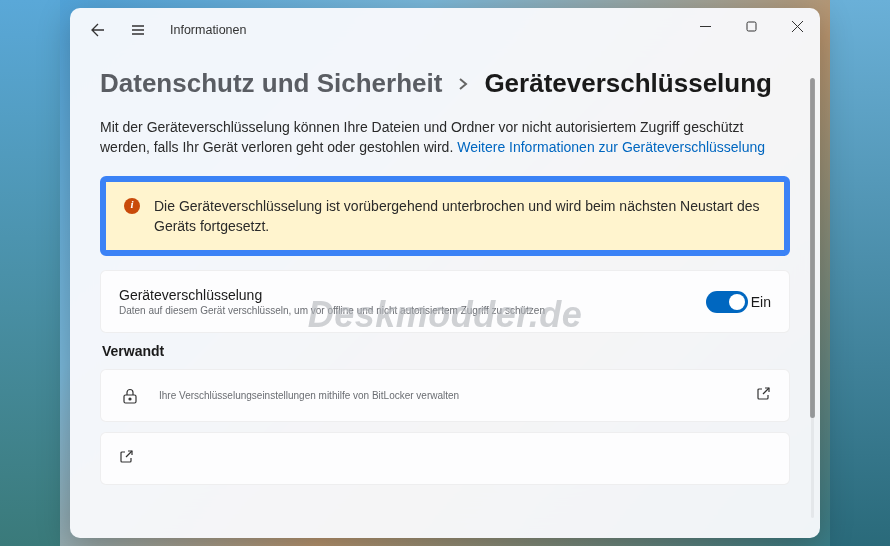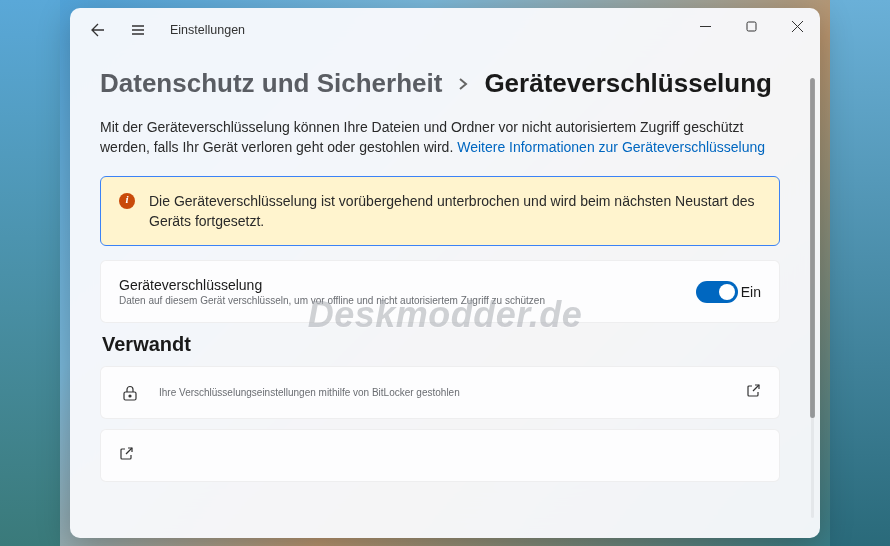--- a/index.html
+++ b/index.html
@@ -29,29 +29,29 @@
     .tb-btn {
       width: 40px; height: 36px; display: flex; align-items: center; justify-content: center;
       color: #333; cursor: pointer; border-radius: 4px;
     }
     .tb-title { font-size: 12.5px; color: #333; margin-left: 12px; }
     .tb-controls { position: absolute; right: 0; top: 0; display: flex; }
     .tb-ctrl {
       width: 46px; height: 36px; display: flex; align-items: center; justify-content: center;
       color: #333; cursor: pointer;
     }
-    .content { flex: 1; padding: 0 40px 16px 30px; overflow-y: auto; }
+    .content { flex: 1; padding: 0 30px 16px 30px; overflow-y: auto; }
     .breadcrumb { display: flex; align-items: center; gap: 14px; margin: 16px 0 18px 0; }
     .bc-parent { font-size: 26px; font-weight: 600; color: #5a5d63; cursor: pointer; }
     .bc-chevron { color: #666; }
     .bc-current { font-size: 26px; font-weight: 600; color: #1a1a1a; }
     .description { font-size: 14px; color: #2a2a2a; line-height: 1.45; margin-bottom: 18px; }
     .link { color: #0067c0; text-decoration: none; cursor: pointer; }
     .info-banner {
-      background: #fff4ce; border: 1px solid #3b82f6; border-radius: 6px;
+      background: #fff4ce; border: 6px solid #3b82f6; border-radius: 6px;
       padding: 14px 18px; display: flex; gap: 14px; align-items: flex-start;
       margin-bottom: 14px; font-size: 14px; color: #2a2a2a; line-height: 1.45;
     }
     .info-icon-dot {
       width: 16px; height: 16px; border-radius: 50%; background: #c94a0a;
       flex-shrink: 0; margin-top: 2px; position: relative;
     }
     .info-icon-dot::after {
       content: 'i'; position: absolute; top: 50%; left: 50%;
       transform: translate(-50%, -54%); color: #fff; font-size: 11px; font-weight: 700;
@@ -69,21 +69,21 @@
     .toggle-wrap { display: flex; align-items: center; gap: 3px; }
     .toggle {
       width: 42px; height: 22px; border-radius: 11px; background: #0067c0;
       position: relative; cursor: pointer;
     }
     .toggle::after {
       content: ''; position: absolute; right: 3px; top: 3px;
       width: 16px; height: 16px; border-radius: 50%; background: #fff;
     }
     .toggle-label { font-size: 14px; color: #1a1a1a; }
-    .section-header { font-size: 20px; font-weight: 600; color: #1a1a1a; margin: 4px 0 10px 2px; }
+    .section-header { font-size: 14px; font-weight: 600; color: #1a1a1a; margin: 4px 0 10px 2px; }
     .card-icon { width: 22px; display: flex; justify-content: center; color: #333; }
     .ext-icon { color: #333; }
     .watermark {
       position: absolute; left: 50%; top: 58%; transform: translate(-50%, -50%);
       font-size: 36px; font-weight: 600; color: rgba(120,125,135,0.35);
       letter-spacing: 0.5px; pointer-events: none; font-style: italic;
       text-shadow: 0 1px 0 rgba(255,255,255,0.4);
     }
     .scrollbar-track {
       position: absolute; right: 6px; top: 70px; bottom: 20px; width: 3px;
@@ -105,21 +105,21 @@
     <div class="tb-btn">
       <svg width="16" height="16" viewBox="0 0 16 16" fill="none" stroke="currentColor" stroke-width="1.3">
           <path d="M8 2 L2 8 L8 14 M2 8 L14 8"></path>
         </svg>
     </div>
     <div class="tb-btn">
       <svg width="16" height="16" viewBox="0 0 16 16" fill="none" stroke="currentColor" stroke-width="1.3">
           <path d="M2 4 L14 4 M2 8 L14 8 M2 12 L14 12"></path>
         </svg>
     </div>
-    <span class="tb-title">Einstellungen</span>
+    <span class="tb-title">Informationen</span>
     <div class="tb-controls">
       <div class="tb-ctrl">
         <svg width="11" height="11" viewBox="0 0 11 11" stroke="currentColor" stroke-width="1">
             <path d="M0 5.5 L11 5.5"></path>
           </svg>
       </div>
       <div class="tb-ctrl">
         <svg width="11" height="11" viewBox="0 0 11 11" fill="none" stroke="currentColor" stroke-width="1">
             <rect x="1" y="1" width="9" height="9" rx="1.5"></rect>
           </svg>
@@ -165,21 +165,21 @@
 
     <div class="link-card">
       <div class="card-icon">
         <svg width="18" height="18" viewBox="0 0 18 18" fill="none" stroke="currentColor" stroke-width="1.2">
           <rect x="3" y="8" width="12" height="8" rx="1.5"></rect>
           <path d="M6 8 V5.5 a3 3 0 0 1 6 0 V8"></path>
           <circle cx="9" cy="12" r="1" fill="currentColor"></circle>
         </svg>
       </div>
       <div class="card-main">
-        <div class="card-sub">Ihre Verschlüsselungseinstellungen mithilfe von BitLocker gestohlen</div>
+        <div class="card-sub">Ihre Verschlüsselungseinstellungen mithilfe von BitLocker verwalten</div>
       </div>
       <div class="ext-icon">
         <svg width="15" height="15" viewBox="0 0 15 15" fill="none" stroke="currentColor" stroke-width="1.2">
           <path d="M6 3 H3 a1 1 0 0 0 -1 1 v8 a1 1 0 0 0 1 1 h8 a1 1 0 0 0 1 -1 V9"></path>
           <path d="M9 2 H13 V6"></path>
             <path d="M13 2 L7 8"></path>
         </svg>
       </div>
     </div>
 

